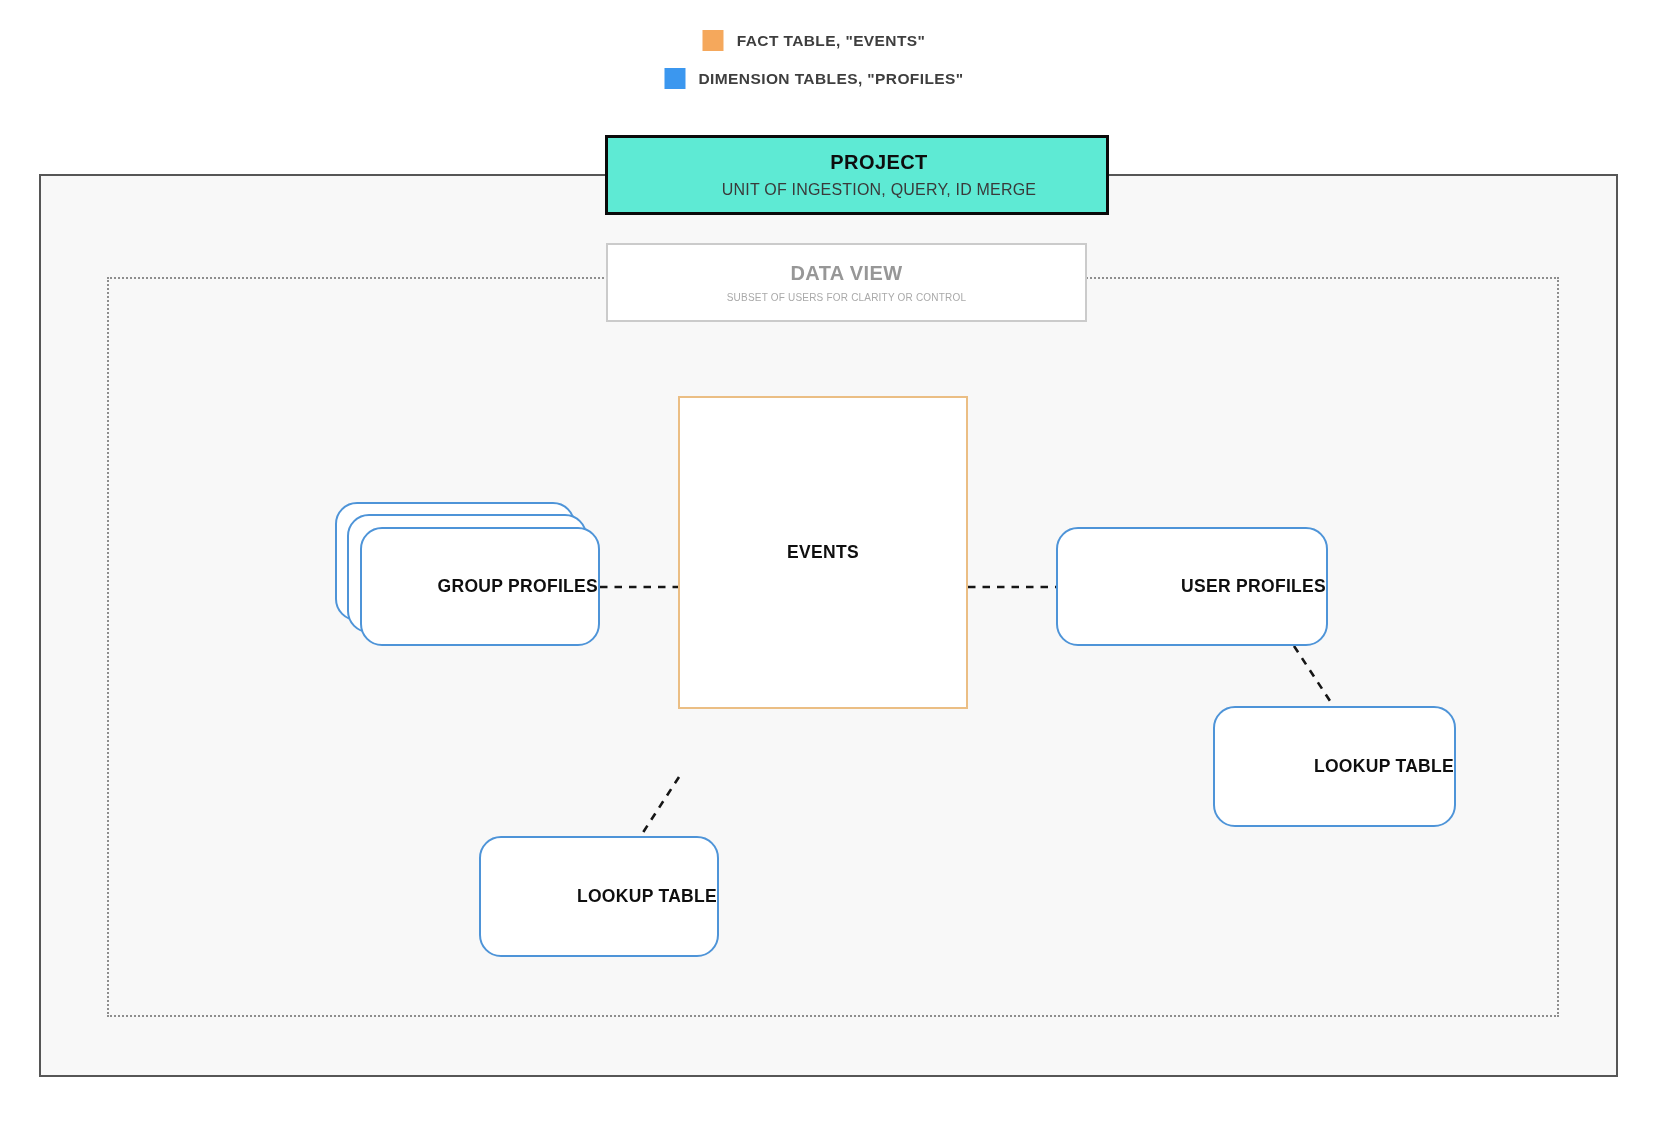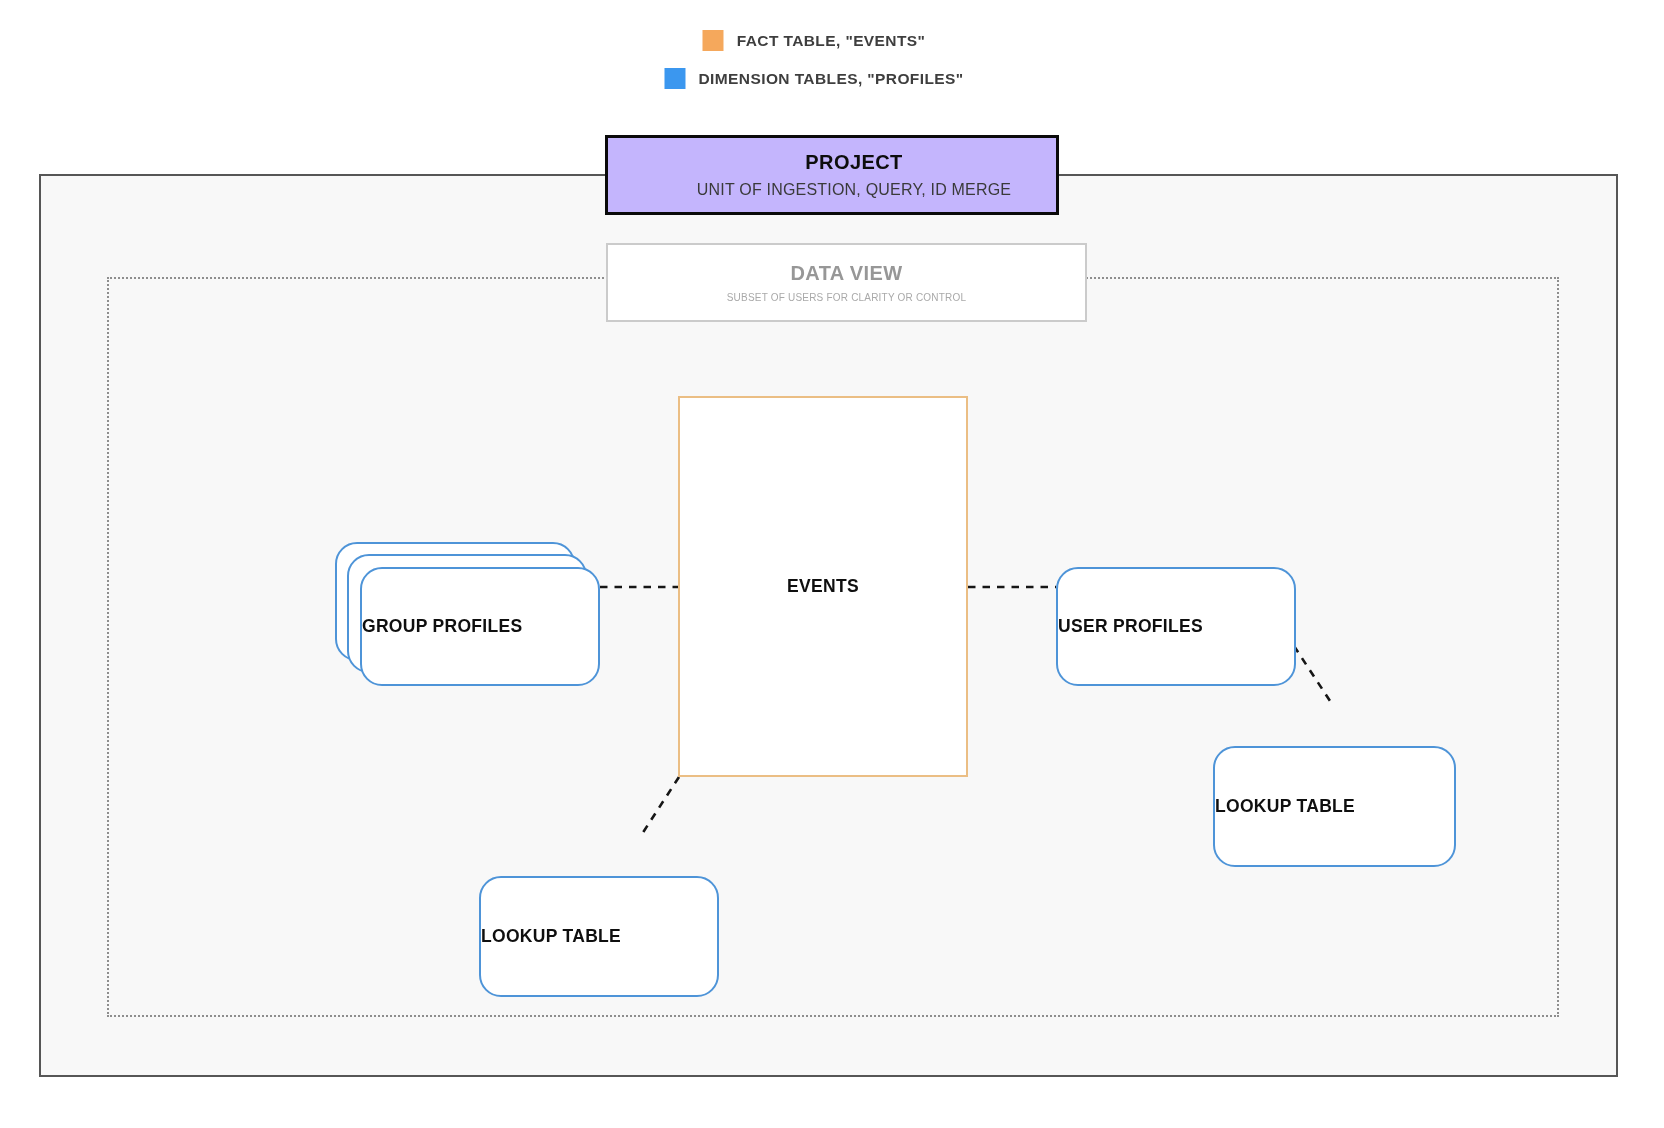--- a/index.html
+++ b/index.html
@@ -42,55 +42,54 @@
     z-index: 1;
   }
 
   
   .titlebox {
     display: flex; flex-direction: column;
     align-items: center; justify-content: center;
     gap: 7px; text-align: center; z-index: 4;
   }
   .project-box {
-    left: 605px; top: 135px; width: 454px; height: 80px;
-    background: #c4b5fd; border: 3px solid #0a0a0a; padding-left: 44px;
+    left: 605px; top: 135px; width: 504px; height: 80px;
+    background: #5eead4; border: 3px solid #0a0a0a; padding-left: 44px;
   }
   .project-title { font-size: 20px; font-weight: bold; color: #0d0d0d; letter-spacing: 0.4px; }
   .project-subtitle { font-size: 16px; color: #3a3a3a; letter-spacing: 0.2px; }
   .dataview-box {
     left: 606px; top: 243px; width: 481px; height: 79px;
     background: #ffffff; border: 2px solid #cbcbcb;
   }
   .dataview-title { font-size: 20px; font-weight: bold; color: #979797; letter-spacing: 0.4px; }
   .dataview-subtitle { font-size: 10px; color: #a9a9a9; letter-spacing: 0.2px; text-align: right; }
 
   
   .node-label {
     font-size: 17.5px; font-weight: bold; color: #0f0f0f;
     letter-spacing: 0.3px; white-space: nowrap;
   }
   .events-node {
-    left: 678px; top: 396px; width: 290px; height: 381px;
+    left: 678px; top: 396px; width: 290px; height: 313px;
     background: #ffffff; border: 2.5px solid #ebbe84;
     display: flex; align-items: center; justify-content: center;
     z-index: 2;
   }
   .dim-card {
     background: #ffffff; border: 2.5px solid #4e94d8;
     border-radius: 22px;
-    display: flex; align-items: center; justify-content: flex-start;
+    display: flex; align-items: center; justify-content: flex-end;
     z-index: 2;
-    margin-top: 40px;
   }
   .group-card  { width: 240px; height: 119px; }
   .group-back  { left: 335px; top: 502px; z-index: 2; }
   .group-mid   { left: 347px; top: 514px; z-index: 2; }
   .group-front { left: 360px; top: 527px; z-index: 2; }
-  .user-profiles-node   { left: 1056px; top: 527px; width: 240px; height: 119px; }
+  .user-profiles-node   { left: 1056px; top: 527px; width: 272px; height: 119px; }
   .lookup-right-node    { left: 1213px; top: 706px; width: 243px; height: 121px; }
   .lookup-left-node     { left: 479px;  top: 836px; width: 240px; height: 121px; }
 
   
   .connector-layer {
     position: absolute; left: 0; top: 0;
     width: 1664px; height: 1128px;
     z-index: 1; pointer-events: none;
   }
 </style>

